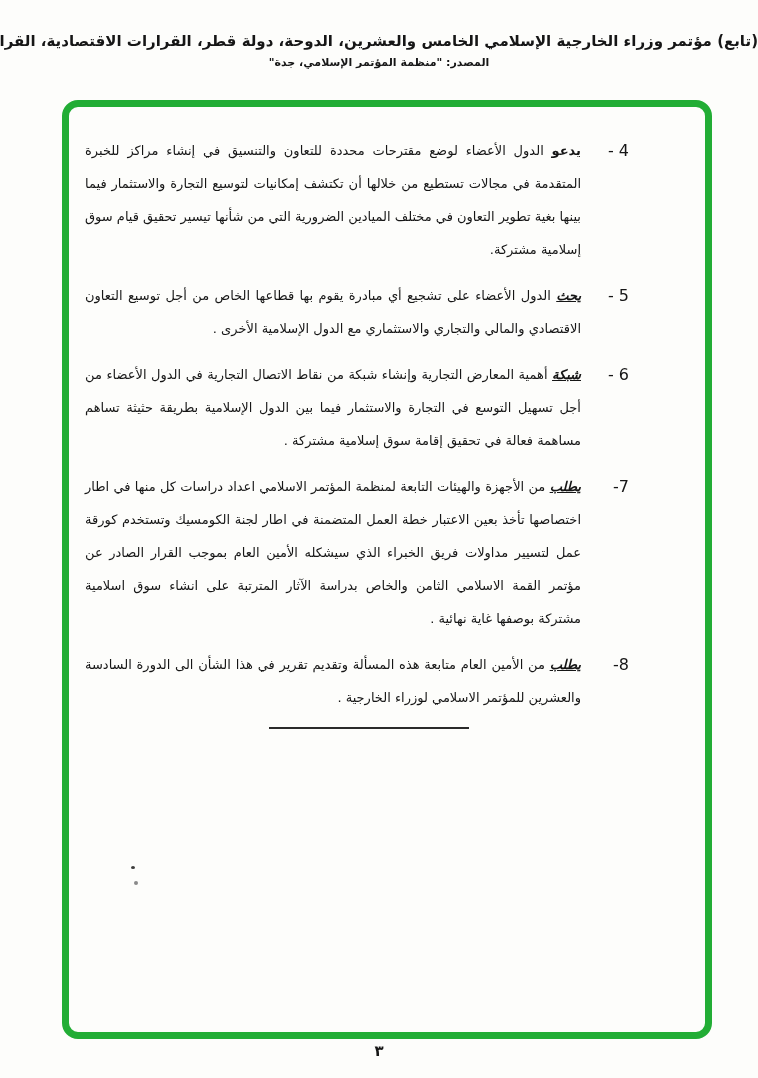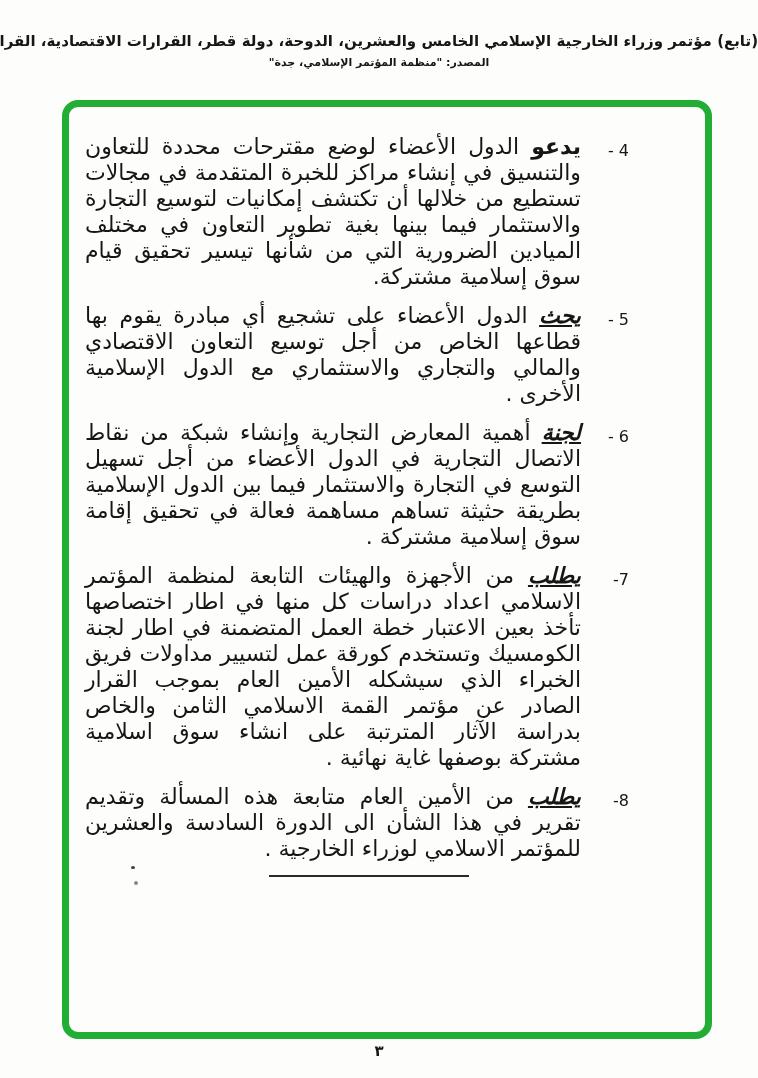--- a/index.html
+++ b/index.html
@@ -44,21 +44,21 @@
     margin-bottom:13px;
   }
   .marker{
     flex:none;width:36px;
     font-size:16px;line-height:33px;
     direction:rtl;text-align:right;
     white-space:nowrap;
   }
   .item-text{
     flex:1;
-    font-size:22px;line-height:26px;
+    font-size:13px;line-height:33px;
     text-align:justify;
   }
   .lead{font-weight:bold;}
   .lead.u{text-decoration:underline;font-style:italic;}
   .end-rule{
     width:200px;height:2px;background:#2a2a2a;
     margin:12px 160px 0 auto;
   }
   
   .page-number{
@@ -85,21 +85,21 @@
   <div class="item">
         <div class="marker">4 -</div>
         <div class="item-text"><b class="lead">يدعو</b> الدول الأعضاء لوضع مقترحات محددة للتعاون والتنسيق في إنشاء مراكز للخبرة المتقدمة في مجالات تستطيع من خلالها أن تكتشف إمكانيات لتوسيع التجارة والاستثمار فيما بينها بغية تطوير التعاون في مختلف الميادين الضرورية التي من شأنها تيسير تحقيق قيام سوق إسلامية مشتركة.</div>
       </div>
       <div class="item">
         <div class="marker">5 -</div>
         <div class="item-text"><b class="lead u">يحث</b> الدول الأعضاء على تشجيع أي مبادرة يقوم بها قطاعها الخاص من أجل توسيع التعاون الاقتصادي والمالي والتجاري والاستثماري مع الدول الإسلامية الأخرى .</div>
       </div>
       <div class="item">
         <div class="marker">6 -</div>
-        <div class="item-text"><b class="lead u">لجنة</b> أهمية المعارض التجارية وإنشاء شبكة من نقاط الاتصال التجارية في الدول الأعضاء من أجل تسهيل التوسع في التجارة والاستثمار فيما بين الدول الإسلامية بطريقة حثيثة تساهم مساهمة فعالة في تحقيق إقامة سوق إسلامية مشتركة .</div>
+        <div class="item-text"><b class="lead u">شبكة</b> أهمية المعارض التجارية وإنشاء شبكة من نقاط الاتصال التجارية في الدول الأعضاء من أجل تسهيل التوسع في التجارة والاستثمار فيما بين الدول الإسلامية بطريقة حثيثة تساهم مساهمة فعالة في تحقيق إقامة سوق إسلامية مشتركة .</div>
       </div>
       <div class="item">
         <div class="marker">7-</div>
         <div class="item-text"><b class="lead u">يطلب</b> من الأجهزة والهيئات التابعة لمنظمة المؤتمر الاسلامي اعداد دراسات كل منها في اطار اختصاصها تأخذ بعين الاعتبار خطة العمل المتضمنة في اطار لجنة الكومسيك وتستخدم كورقة عمل لتسيير مداولات فريق الخبراء الذي سيشكله الأمين العام بموجب القرار الصادر عن مؤتمر القمة الاسلامي الثامن والخاص بدراسة الآثار المترتبة على انشاء سوق اسلامية مشتركة بوصفها غاية نهائية .</div>
       </div>
       <div class="item">
         <div class="marker">8-</div>
         <div class="item-text"><b class="lead u">يطلب</b> من الأمين العام متابعة هذه المسألة وتقديم تقرير في هذا الشأن الى الدورة السادسة والعشرين للمؤتمر الاسلامي لوزراء الخارجية .</div>
       </div>
       <div class="end-rule"></div>

